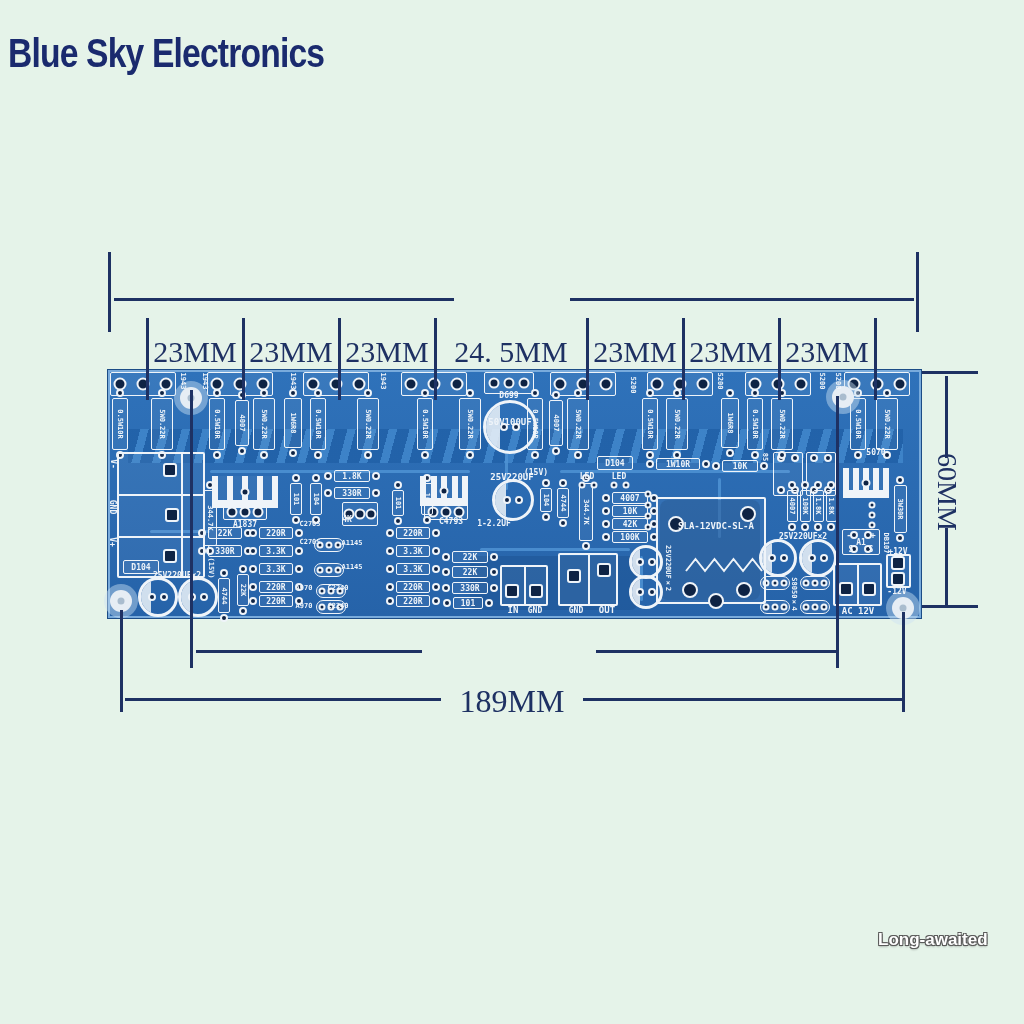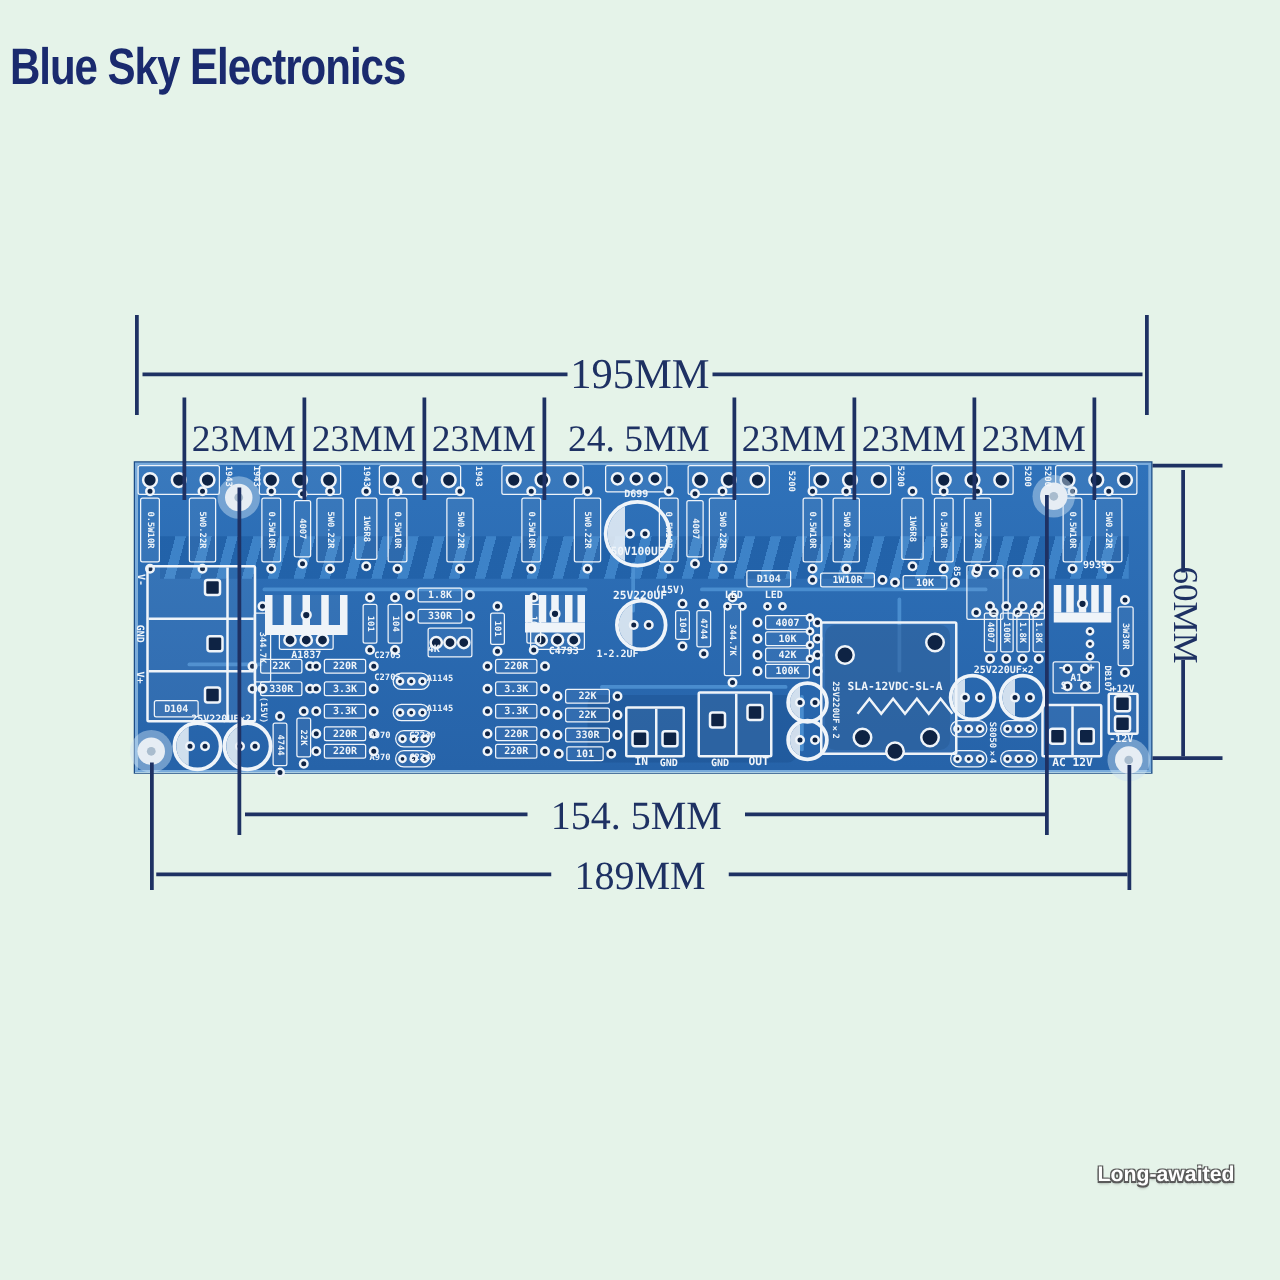--- a/index.html
+++ b/index.html
@@ -370,21 +370,21 @@
       <div class="sl" style="left: 615px; top: 463px; font-size: 8px;">D104</div>
       <div class="sl v" style="left: 183px; top: 381px; font-size: 7px;">1943</div>
       <div class="sl v" style="left: 205px; top: 381px; font-size: 7px;">1943</div>
       <div class="sl v" style="left: 293px; top: 381px; font-size: 7px;">1943</div>
       <div class="sl v" style="left: 383px; top: 381px; font-size: 7px;">1943</div>
       <div class="sl v" style="left: 633px; top: 385px; font-size: 7px;">5200</div>
       <div class="sl v" style="left: 720px; top: 381px; font-size: 7px;">5200</div>
       <div class="sl v" style="left: 822px; top: 381px; font-size: 7px;">5200</div>
       <div class="sl v" style="left: 838px; top: 381px; font-size: 7px;">5200</div>
       <div class="sl" style="left: 509px; top: 395px; font-size: 8px;">D699</div>
-      <div class="sl" style="left: 510px; top: 442px; font-size: 9px;">50V100UF</div>
+      <div class="sl" style="left: 510px; top: 422px; font-size: 9px;">50V100UF</div>
       <div class="sl" style="left: 512px; top: 477px; font-size: 9px;">25V220UF</div>
       <div class="sl" style="left: 536px; top: 472px; font-size: 8px;">(15V)</div>
       <div class="sl v" style="left: 211px; top: 568px; font-size: 7px;">(15V)</div>
       <div class="sl" style="left: 245px; top: 524px; font-size: 8px;">A1837</div>
       <div class="sl" style="left: 451px; top: 521px; font-size: 8px;">C4793</div>
       <div class="sl" style="left: 310px; top: 524px; font-size: 7px;">C2705</div>
       <div class="sl" style="left: 310px; top: 542px; font-size: 7px;">C2705</div>
       <div class="sl" style="left: 352px; top: 543px; font-size: 7px;">A1145</div>
       <div class="sl" style="left: 352px; top: 567px; font-size: 7px;">A1145</div>
       <div class="sl" style="left: 304px; top: 588px; font-size: 7px;">A970</div>
@@ -392,31 +392,31 @@
       <div class="sl" style="left: 304px; top: 606px; font-size: 7px;">A970</div>
       <div class="sl" style="left: 338px; top: 606px; font-size: 7px;">C2240</div>
       <div class="sl" style="left: 347px; top: 519px; font-size: 8px;">4K</div>
       <div class="sl" style="left: 494px; top: 523px; font-size: 8px;">1-2.2UF</div>
       <div class="sl" style="left: 587px; top: 476px; font-size: 8px;">LED</div>
       <div class="sl" style="left: 619px; top: 476px; font-size: 8px;">LED</div>
       <div class="sl" style="left: 177px; top: 575px; font-size: 8px;">25V220UF×2</div>
       <div class="sl v" style="left: 668px; top: 568px; font-size: 7px;">25V220UF×2</div>
       <div class="sl" style="left: 803px; top: 536px; font-size: 8px;">25V220UF×2</div>
       <div class="sl v" style="left: 794px; top: 594px; font-size: 7px;">S8050×4</div>
-      <div class="sl" style="left: 716px; top: 550px; font-size: 9px;">SLA-12VDC-SL-A</div>
+      <div class="sl" style="left: 716px; top: 526px; font-size: 9px;">SLA-12VDC-SL-A</div>
       <div class="sl" style="left: 861px; top: 542px; font-size: 8px;">A1</div>
       <div class="sl" style="left: 849px; top: 535px; font-size: 9px;">-</div>
       <div class="sl" style="left: 873px; top: 535px; font-size: 9px;">+</div>
       <div class="sl" style="left: 851px; top: 549px; font-size: 8px;">S</div>
       <div class="sl" style="left: 871px; top: 549px; font-size: 8px;">S</div>
       <div class="sl v" style="left: 886px; top: 543px; font-size: 7px;">DB107</div>
       <div class="sl" style="left: 898px; top: 551px; font-size: 8px;">+12V</div>
       <div class="sl" style="left: 897px; top: 591px; font-size: 8px;">-12V</div>
       <div class="sl" style="left: 858px; top: 611px; font-size: 9px;">AC 12V</div>
-      <div class="sl" style="left: 876px; top: 452px; font-size: 8px;">9939</div>
+      <div class="sl" style="left: 876px; top: 452px; font-size: 8px;">5070</div>
       <div class="sl" style="left: 513px; top: 610px; font-size: 9px;">IN</div>
       <div class="sl" style="left: 535px; top: 610px; font-size: 8px;">GND</div>
       <div class="sl" style="left: 576px; top: 610px; font-size: 8px;">GND</div>
       <div class="sl" style="left: 607px; top: 610px; font-size: 9px;">OUT</div>
       <div class="sl v" style="left: 113px; top: 464px; font-size: 8px;">V-</div>
       <div class="sl v" style="left: 112px; top: 507px; font-size: 8px;">GND</div>
       <div class="sl v" style="left: 112px; top: 542px; font-size: 8px;">V+</div>
       <div class="sl v" style="left: 765px; top: 457px; font-size: 7px;">85</div>
       <div class="cap" style="left: 510px; top: 427px; width: 54px; height: 54px;">
         <div class="capstripe"></div>
@@ -591,27 +591,25 @@
       <div class="dline" style="left: 945px; top: 376px; width: 3px; height: 82px;"></div>
       <div class="dline" style="left: 945px; top: 528px; width: 3px; height: 77px;"></div>
       <div class="dline" style="left: 190px; top: 390px; width: 3px; height: 278px;"></div>
       <div class="dline" style="left: 836px; top: 396px; width: 3px; height: 272px;"></div>
       <div class="dline" style="left: 196px; top: 650px; width: 226px; height: 3px;"></div>
       <div class="dline" style="left: 596px; top: 650px; width: 240px; height: 3px;"></div>
       <div class="dline" style="left: 120px; top: 610px; width: 3px; height: 102px;"></div>
       <div class="dline" style="left: 902px; top: 612px; width: 3px; height: 100px;"></div>
       <div class="dline" style="left: 125px; top: 698px; width: 316px; height: 3px;"></div>
       <div class="dline" style="left: 583px; top: 698px; width: 319px; height: 3px;"></div>
-      <div class="dtext" style="left: 512px; top: 300px; font-size: 34px;">195MM</div>
       <div class="dtext" style="left: 195px; top: 352px; font-size: 30px;">23MM</div>
       <div class="dtext" style="left: 291px; top: 352px; font-size: 30px;">23MM</div>
       <div class="dtext" style="left: 387px; top: 352px; font-size: 30px;">23MM</div>
       <div class="dtext" style="left: 511px; top: 352px; font-size: 30px;">24. 5MM</div>
       <div class="dtext" style="left: 635px; top: 352px; font-size: 30px;">23MM</div>
       <div class="dtext" style="left: 731px; top: 352px; font-size: 30px;">23MM</div>
       <div class="dtext" style="left: 827px; top: 352px; font-size: 30px;">23MM</div>
       <div class="dtext v" style="left: 947px; top: 492px; font-size: 28px;">60MM</div>
-      <div class="dtext" style="left: 509px; top: 653px; font-size: 32px;">154. 5MM</div>
       <div class="dtext" style="left: 512px; top: 701px; font-size: 32px;">189MM</div>
     </div>
 
   <div id="watermark">Long-awaited</div>
 </div>
 
 </body></html>

